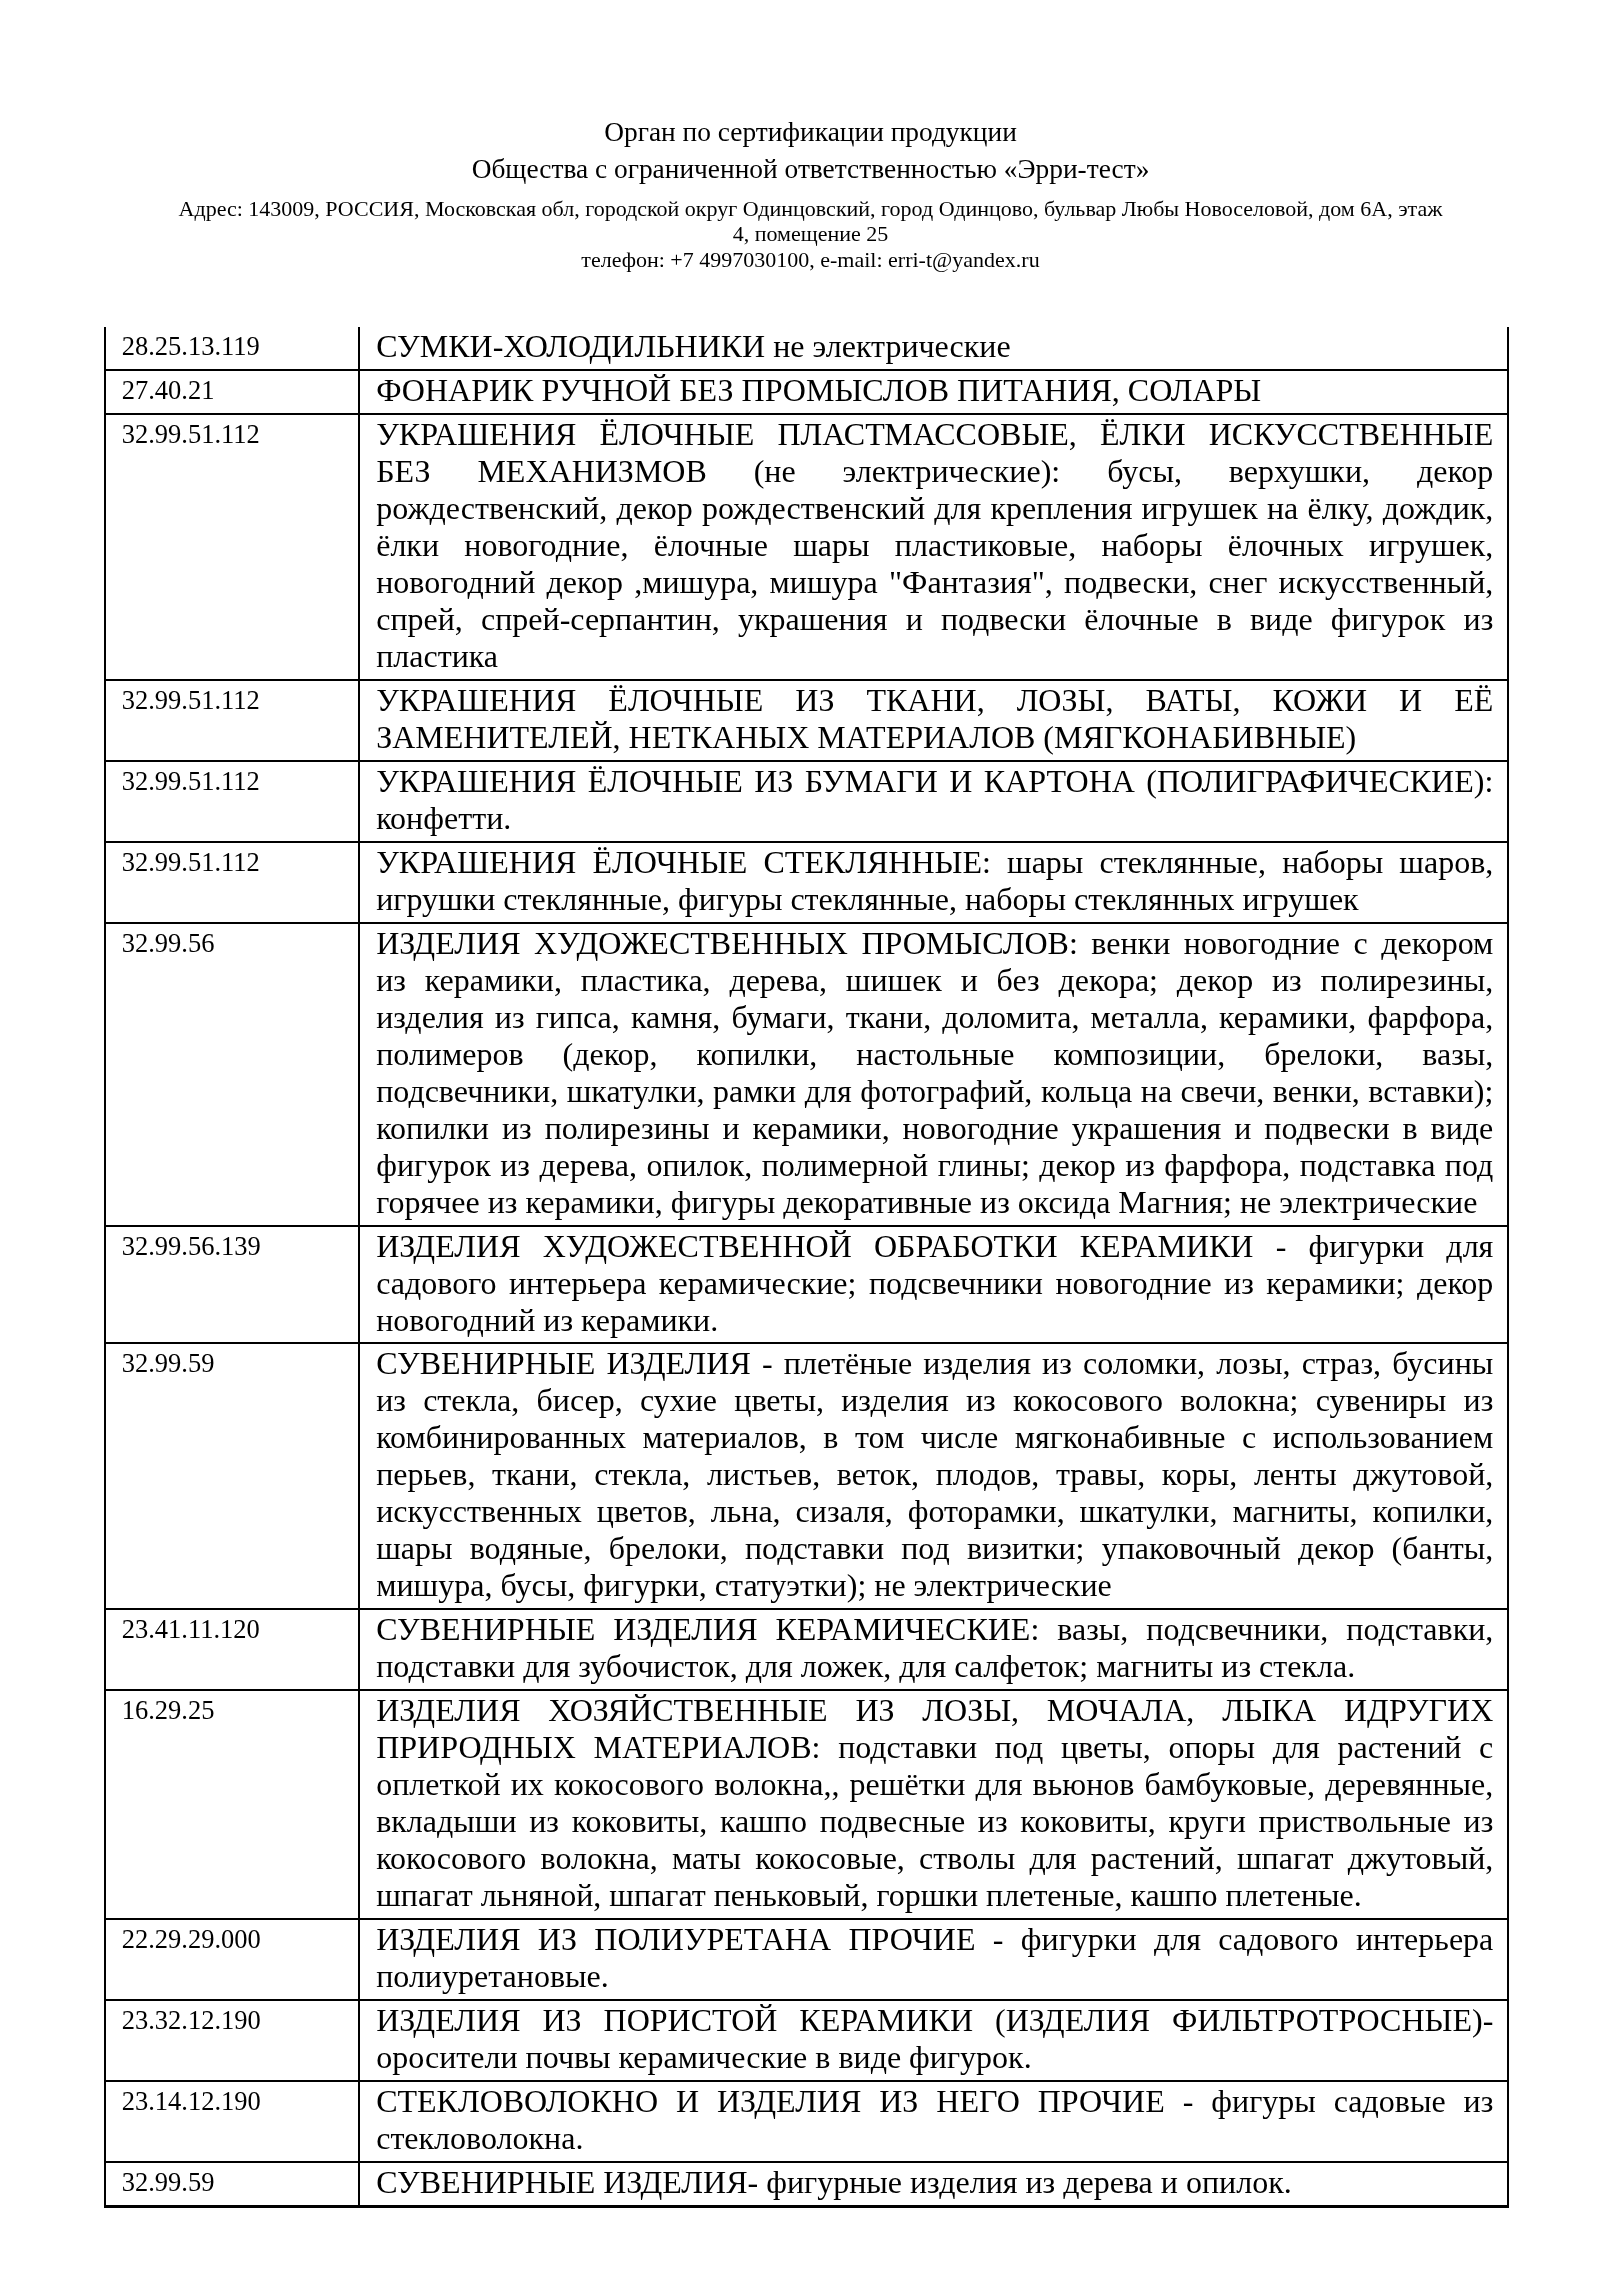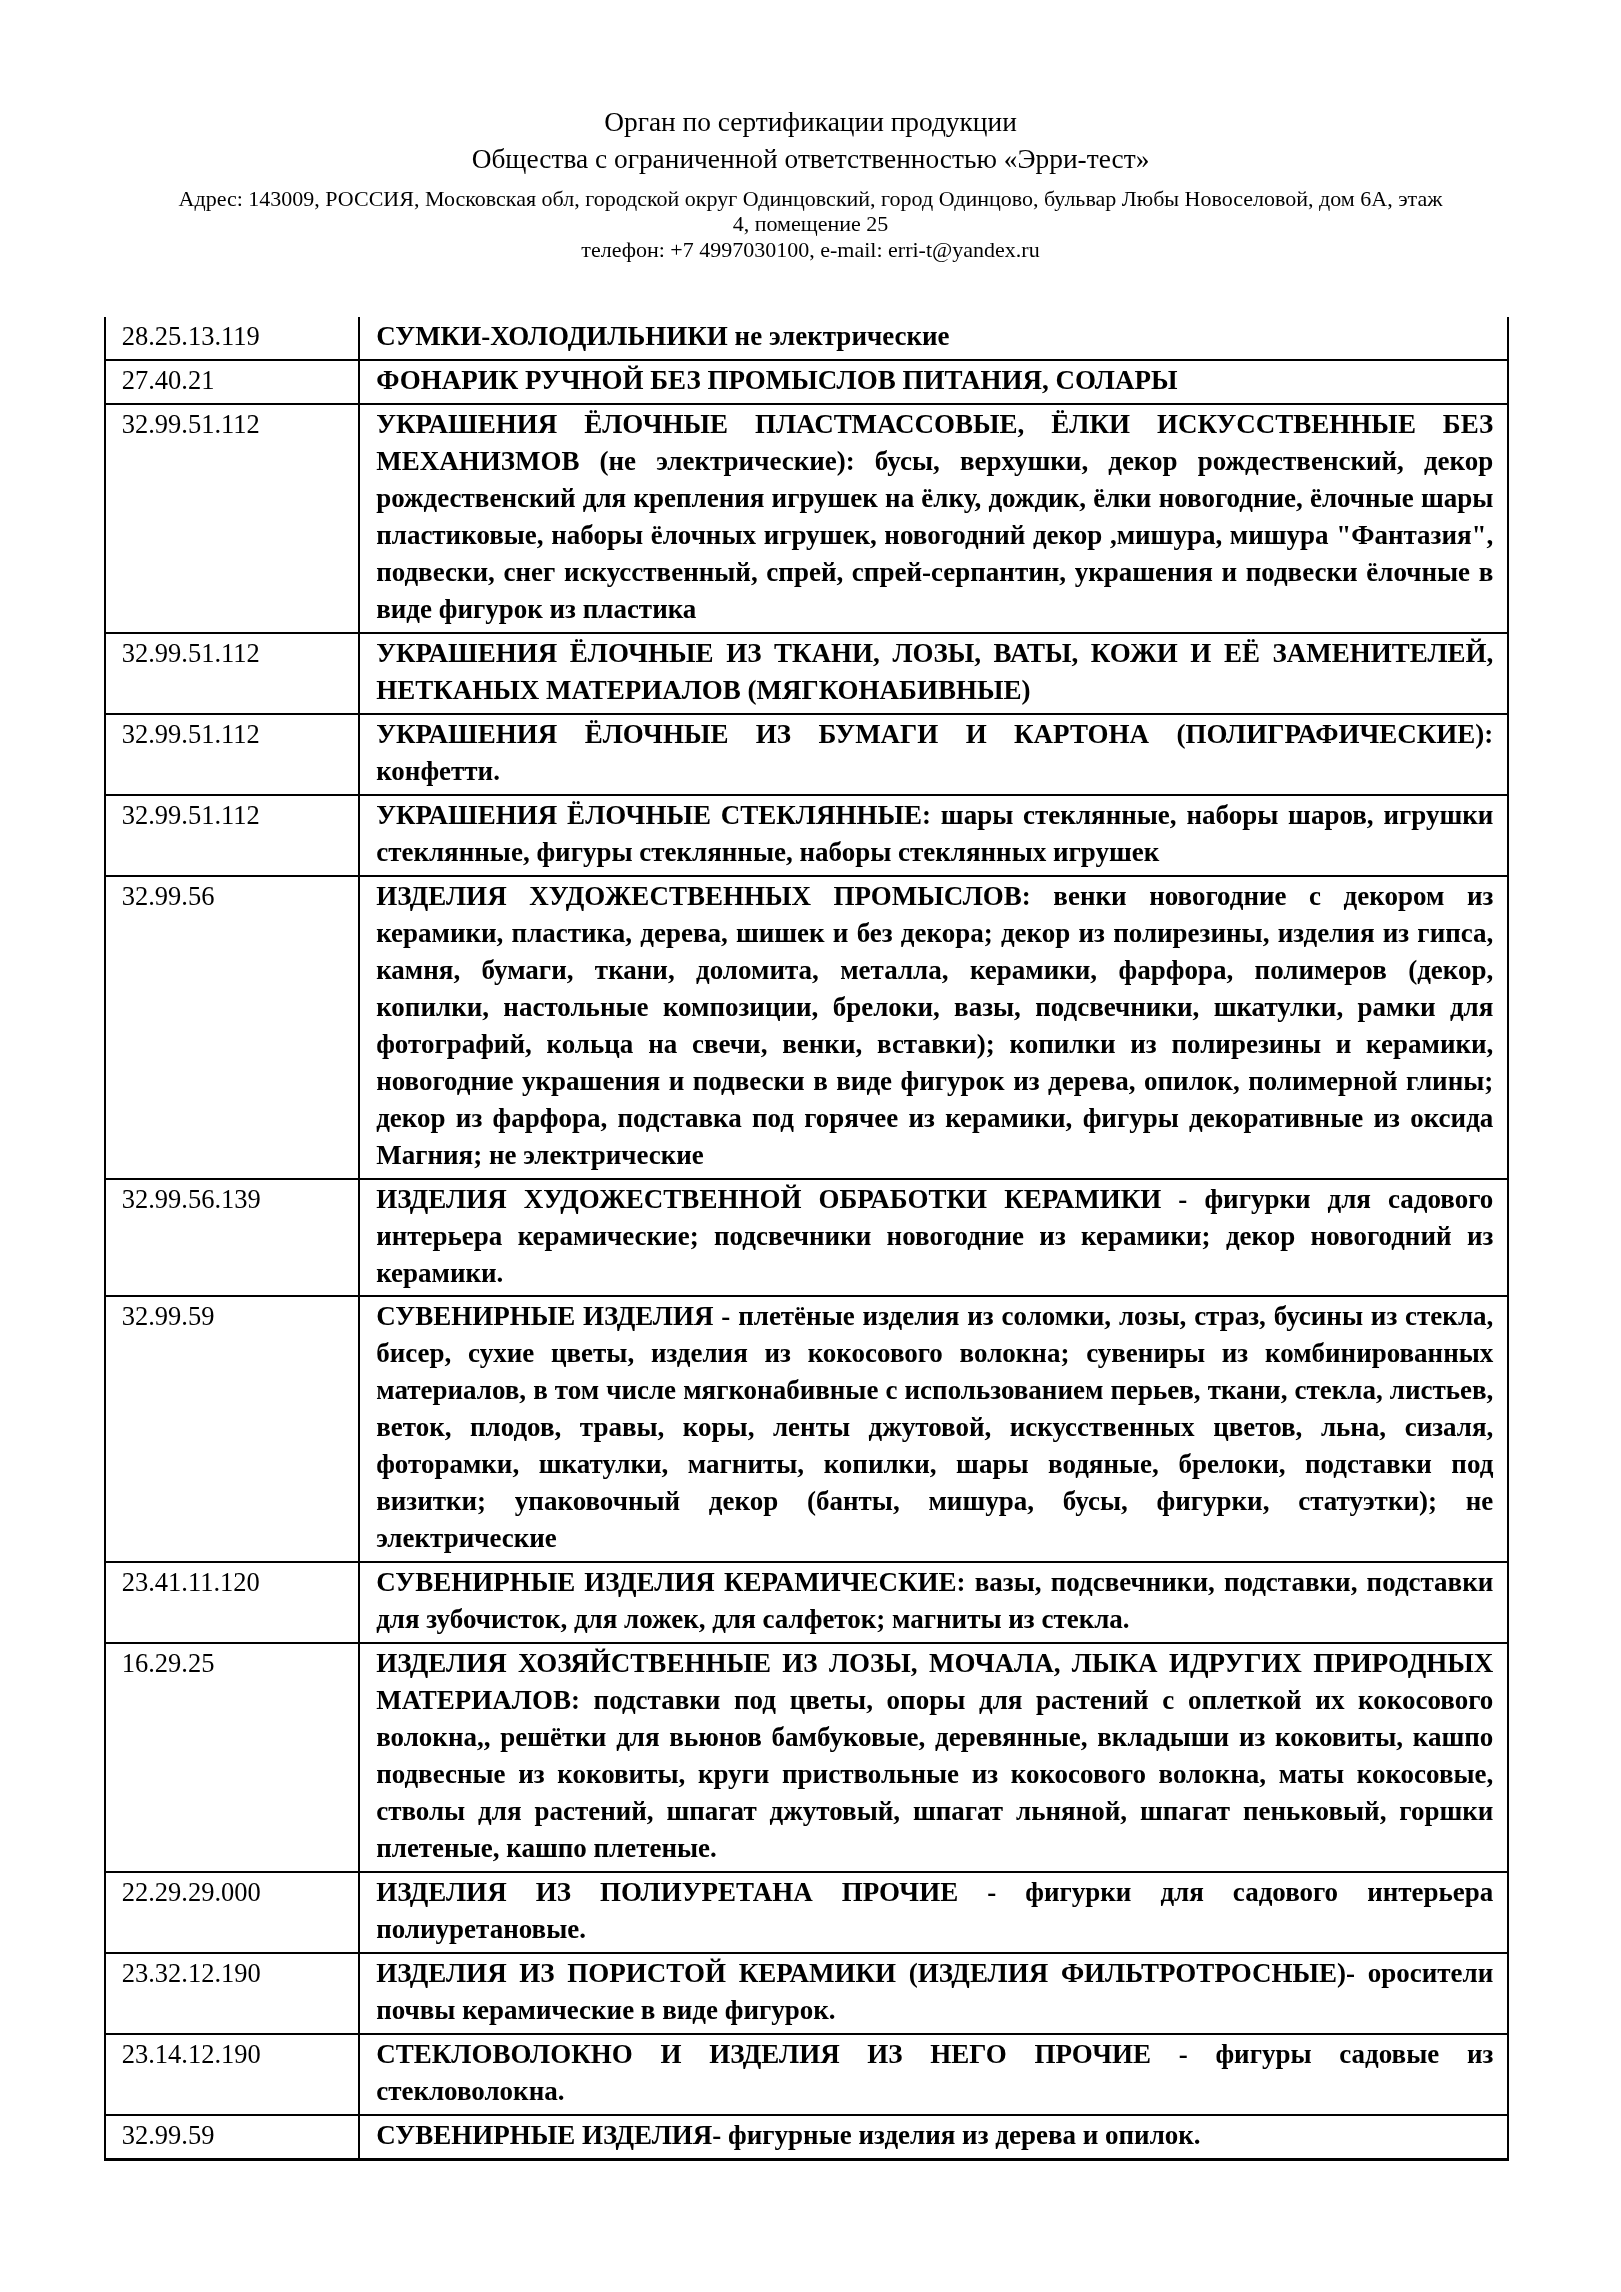--- a/index.html
+++ b/index.html
@@ -12,20 +12,21 @@
     width: 1621px;
     height: 2293px;
     margin: 0 auto;
     background: #ffffff;
     color: #000000;
     font-family: "Liberation Serif", "DejaVu Serif", serif;
     overflow: hidden;
   }
   .header {
     padding-top: 104px;
+    margin-top: 10px;
   }
   .hdr-line {
     text-align: center;
     font-size: 27.4px;
     line-height: 37px;
     white-space: nowrap;
   }
   .hdr-sub {
     text-align: center;
     font-size: 22px;
@@ -59,25 +60,24 @@
   td.code {
     width: 229px;
     padding: 1px 7.8px 2.9px 15.7px;
     font-size: 26.5px;
     line-height: 37px;
     white-space: nowrap;
     overflow: hidden;
   }
   td.desc {
     padding: 1px 13.7px 3.9px 15.7px;
-    font-size: 27px;
+    font-size: 32px;
     line-height: 37px;
     text-align: justify;
     text-align-last: left;
-    font-weight: bold;
   }
 </style>
 </head>
 <body>
 
 <div class="page">
 
   <div class="header">
     <div class="hdr-line">Орган по сертификации продукции</div>
     <div class="hdr-line">Общества с ограниченной ответственностью «Эрри-тест»</div>

